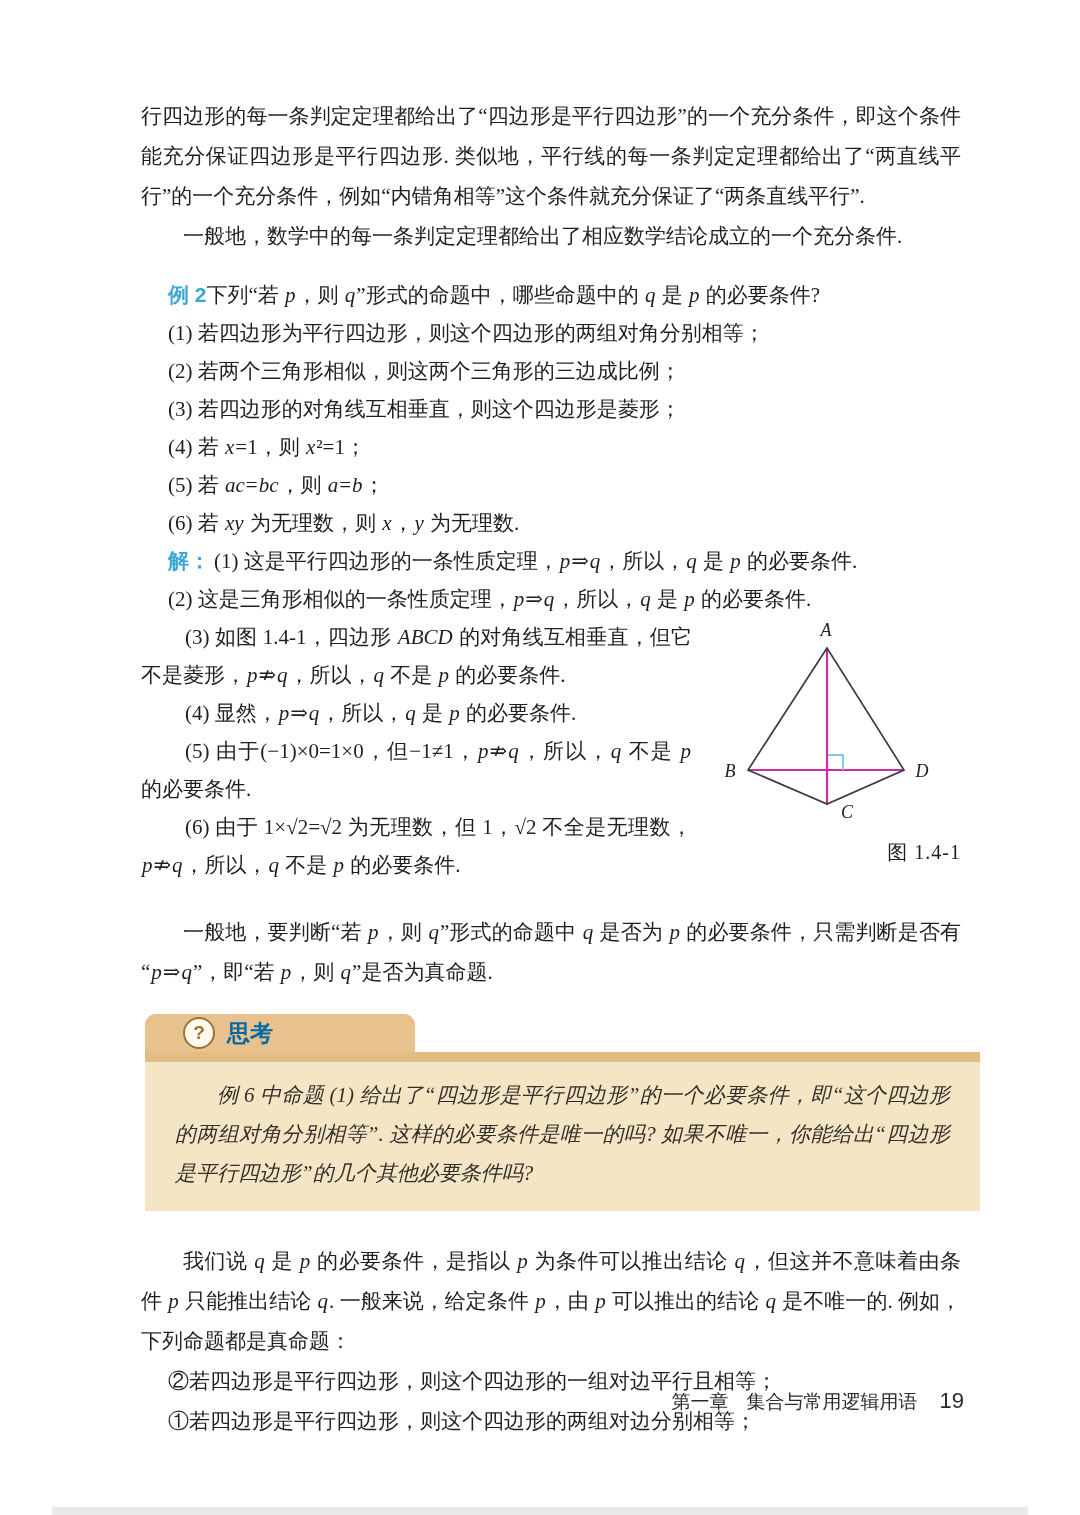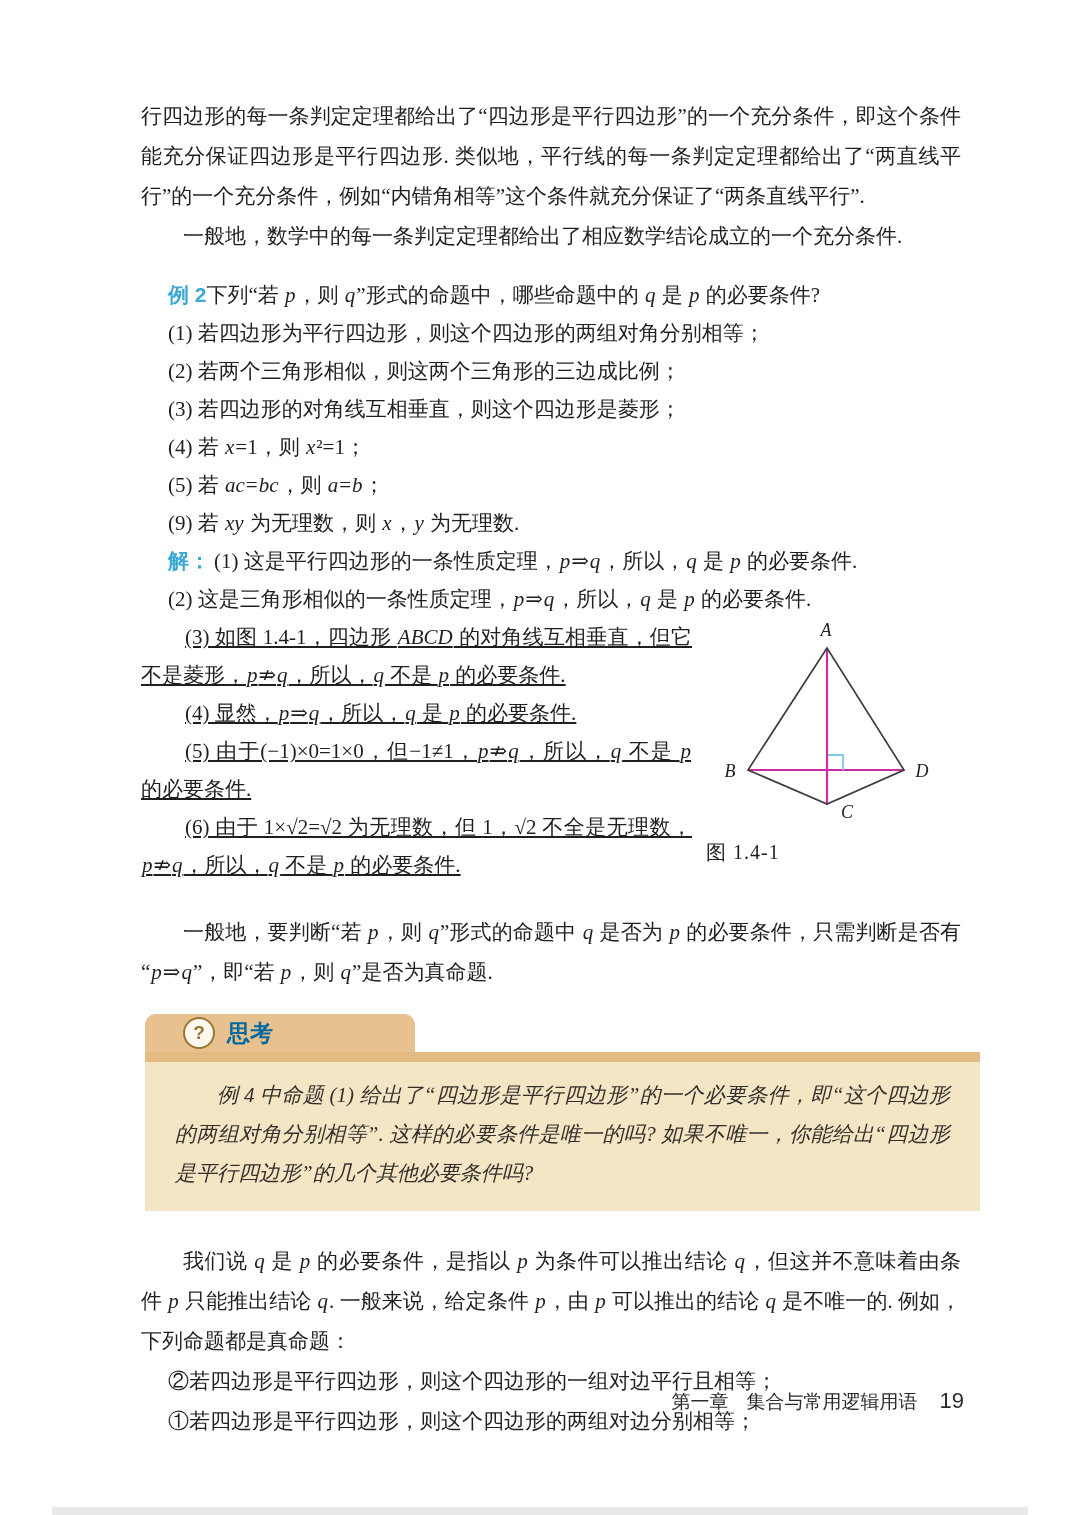--- a/index.html
+++ b/index.html
@@ -22,25 +22,25 @@
   .ex-label {
     color:#3ba8d4; font-weight:700;
     font-family:"Liberation Sans","DejaVu Sans",sans-serif;
     font-size:21px;
   }
   .sol-label {
     color:#3ba8d4; font-weight:700;
     font-family:"Liberation Sans","DejaVu Sans",sans-serif;
     margin-right:4px; font-size:21px;
   }
-  .sol-para { text-indent:44px;text-decoration:underline; }
+  .sol-para { text-indent:44px; }
 
   
   .figure-block { float:right; width:255px; margin:0 0 4px 14px; text-align:center; }
-  .figure-caption { font-size:20px; line-height:26px; margin-top:4px; text-align:left; letter-spacing:1px; }
+  .figure-caption { font-size:20px; line-height:26px; margin-top:4px; text-align:right; letter-spacing:1px; }
 
   
   .note { margin-top:28px; }
 
   
   .think-box { margin-top:22px; width:835px; margin-left:4px; }
   .tb-tab {
     width:232px; height:38px; background:#e8c28e;
     border-radius:11px 11px 0 0;
     display:flex; align-items:center; padding-left:38px;
@@ -93,21 +93,21 @@
     <p>行四边形的每一条判定定理都给出了“四边形是平行四边形”的一个充分条件，即这个条件能充分保证四边形是平行四边形. 类似地，平行线的每一条判定定理都给出了“两直线平行”的一个充分条件，例如“内错角相等”这个条件就充分保证了“两条直线平行”.</p>
     <p class="indent">一般地，数学中的每一条判定定理都给出了相应数学结论成立的一个充分条件.</p>
 
     <div class="example">
       <p class="ex-line"><span class="ex-label">例 2</span><span><span>下列“若 </span><i>p</i><span>，则 </span><i>q</i><span>”形式的命题中，哪些命题中的 </span><i>q</i><span> 是 </span><i>p</i><span> 的必要条件?</span></span></p>
       <p class="ex-line">(1) 若四边形为平行四边形，则这个四边形的两组对角分别相等；</p>
       <p class="ex-line">(2) 若两个三角形相似，则这两个三角形的三边成比例；</p>
       <p class="ex-line">(3) 若四边形的对角线互相垂直，则这个四边形是菱形；</p>
       <p class="ex-line"><span>(4) 若 </span><i>x</i><span>=1，则 </span><i>x</i><span>²=1；</span></p>
       <p class="ex-line"><span>(5) 若 </span><i>ac</i><span>=</span><i>bc</i><span>，则 </span><i>a</i><span>=</span><i>b</i><span>；</span></p>
-      <p class="ex-line"><span>(9) 若 </span><i>xy</i><span> 为无理数，则 </span><i>x</i><span>，</span><i>y</i><span> 为无理数.</span></p>
+      <p class="ex-line"><span>(6) 若 </span><i>xy</i><span> 为无理数，则 </span><i>x</i><span>，</span><i>y</i><span> 为无理数.</span></p>
 
       <p class="ex-line"><span class="sol-label">解：</span><span><span>(1) 这是平行四边形的一条性质定理，</span><i>p</i><span>⇒</span><i>q</i><span>，所以，</span><i>q</i><span> 是 </span><i>p</i><span> 的必要条件.</span></span></p>
       <p class="ex-line"><span>(2) 这是三角形相似的一条性质定理，</span><i>p</i><span>⇒</span><i>q</i><span>，所以，</span><i>q</i><span> 是 </span><i>p</i><span> 的必要条件.</span></p>
 
       <div class="figure-block">
         <svg width="255" height="205" viewBox="0 0 255 205">
 
           <line x1="121" y1="30" x2="121" y2="187" stroke="#ce2ba6" stroke-width="2.2"></line>
           <line x1="42" y1="152" x2="198" y2="152" stroke="#ce2ba6" stroke-width="2.2"></line>
 
@@ -132,21 +132,21 @@
 
     <p class="indent note"><span>一般地，要判断“若 </span><i>p</i><span>，则 </span><i>q</i><span>”形式的命题中 </span><i>q</i><span> 是否为 </span><i>p</i><span> 的必要条件，只需判断是否有“</span><i>p</i><span>⇒</span><i>q</i><span>”，即“若 </span><i>p</i><span>，则 </span><i>q</i><span>”是否为真命题.</span></p>
 
     <div class="think-box">
       <div class="tb-tab">
         <div class="tb-icon">?</div>
         <div class="tb-title">思考</div>
       </div>
       <div class="tb-strip"></div>
       <div class="tb-body">
-        <p class="tb-text">例 4 中命题 (1) 给出了“四边形是平行四边形”的一个必要条件，即“这个四边形的两组对角分别相等”. 这样的必要条件是唯一的吗? 如果不唯一，你能给出“四边形是平行四边形”的几个其他必要条件吗?</p>
+        <p class="tb-text">例 6 中命题 (1) 给出了“四边形是平行四边形”的一个必要条件，即“这个四边形的两组对角分别相等”. 这样的必要条件是唯一的吗? 如果不唯一，你能给出“四边形是平行四边形”的几个其他必要条件吗?</p>
       </div>
     </div>
 
     <div class="closing">
       <p class="indent"><span>我们说 </span><i>q</i><span> 是 </span><i>p</i><span> 的必要条件，是指以 </span><i>p</i><span> 为条件可以推出结论 </span><i>q</i><span>，但这并不意味着由条件 </span><i>p</i><span> 只能推出结论 </span><i>q</i><span>. 一般来说，给定条件 </span><i>p</i><span>，由 </span><i>p</i><span> 可以推出的结论 </span><i>q</i><span> 是不唯一的. 例如，下列命题都是真命题：</span></p>
       <p class="cl-item">②若四边形是平行四边形，则这个四边形的一组对边平行且相等；</p>
       <p class="cl-item">①若四边形是平行四边形，则这个四边形的两组对边分别相等；</p>
     </div>
 
   </div>

